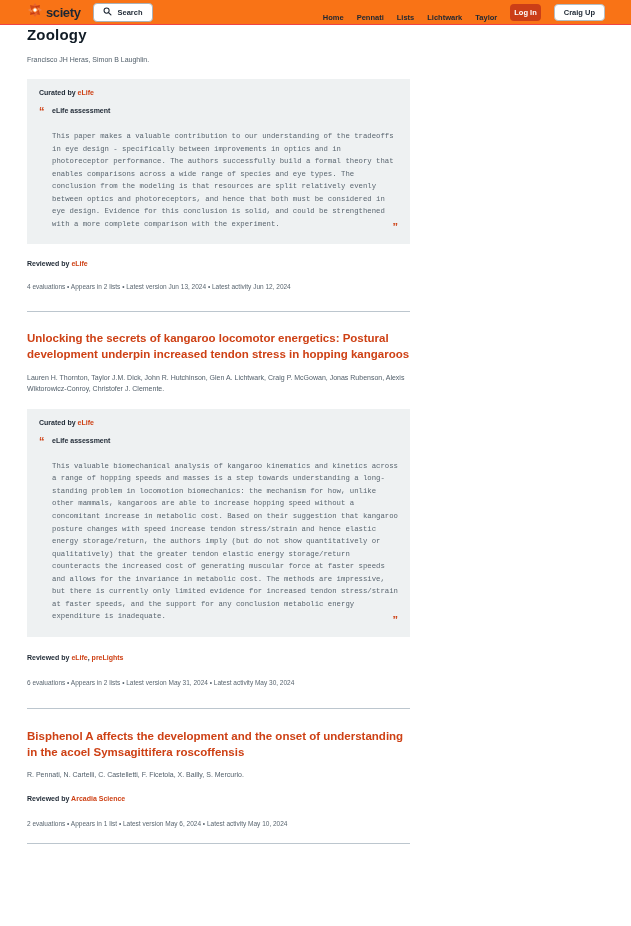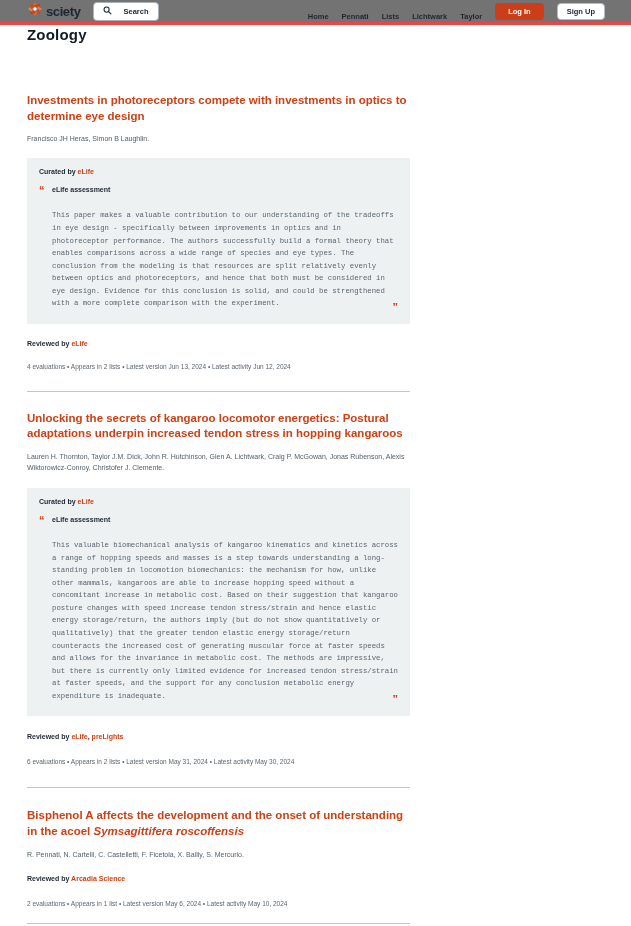--- a/index.html
+++ b/index.html
@@ -10,42 +10,42 @@
     color: #1d2733;
     overflow: hidden;
   }
   a { text-decoration: none; cursor: pointer; }
 
   
   header {
     display: flex; align-items: center;
     height: 25px;
     padding: 0 26px 0 27px;
-    border-bottom: 3px solid #ef4444;
-    background: #737373;
+    border-bottom: 1px solid #ef4444;
+    background: #f97316;
   }
   .logo { display: flex; align-items: center; gap: 3px; cursor: pointer; }
   .logo-text { font-size: 13px; font-weight: bold; color: #1d2733; letter-spacing: -0.4px; }
   .search-btn {
     margin-left: 13px;
-    display: inline-flex; align-items: center; gap: 11px;
+    display: inline-flex; align-items: center; gap: 5px;
     border: 1px solid #a9b2b9; border-radius: 4px;
     background: #fff;
     padding: 3px 9px;
     font-family: inherit;
     font-size: 7.5px; font-weight: bold; color: #1d2733;
     cursor: pointer;
   }
   nav { margin-left: auto; display: flex; align-items: center; gap: 13px; }
   .nav-link { font-size: 7.5px; font-weight: bold; color: #1d2733; margin-top: 11px; }
   .btn-login {
     display: inline-block;
     background: var(--button, #cb3e17); color: #ffffff;
     font-size: 7.5px; font-weight: bold;
-    padding: 4px 13px; border-radius: 4px;
+    padding: 4px 4px; border-radius: 4px;
   }
   .btn-signup {
     display: inline-block;
     background: #ffffff; color: #1d2733;
     border: 1px solid #b4bdc3;
     font-size: 7.5px; font-weight: bold;
     padding: 3px 9px; border-radius: 4px;
   }
 
   
@@ -54,21 +54,21 @@
     font-size: 15px; line-height: 20px;
     font-weight: bold; color: #111c26;
     letter-spacing: 0.2px;
   }
   .teaser { width: 383px; }
   .teaser h2 {
     font-size: 11.5px; line-height: 15.7px;
     font-weight: bold;
   }
   .teaser h2 a { color: var(--accent, #ce4115); }
-  .title-italic { font-style: italic; }
+  .title-italic { }
   .t1 h2 { margin-top: 48px; }
   .t2 h2 { margin-top: 19px; }
   .t3 h2 { margin-top: 20px; }
   .authors { margin-top: 9px; font-size: 7px; line-height: 11px; color: #53606b; }
 
   .curation {
     margin-top: 14px;
     background: var(--box_bg, #eef1f2);
     padding: 9px 12px 14px 12px;
   }
@@ -146,31 +146,28 @@
     <span>Search</span>
   </button>
 
   <nav>
     <a class="nav-link">Home</a>
     <a class="nav-link">Pennati</a>
     <a class="nav-link">Lists</a>
     <a class="nav-link">Lichtwark</a>
     <a class="nav-link">Taylor</a>
     <a class="btn-login">Log In</a>
-    <a class="btn-signup">Sign Up</a>
+    <a class="btn-signup">Craig Up</a>
   </nav>
 </header>
 
 <main>
   <h1>Zoology</h1>
 
   <article class="teaser t1">
-    <h2>
-      <a>Investments in photoreceptors compete with investments in optics to determine eye design</a>
-    </h2>
     <p class="authors">Francisco JH Heras, Simon B Laughlin.</p>
 
     <section class="curation">
       <p class="curated-line">
         <span>Curated by</span>
         <a>eLife</a>
       </p>
       <blockquote>
         <span class="quote-mark open-quote">“</span>
         <p class="assessment-heading">eLife assessment</p>
@@ -182,21 +179,21 @@
     <p class="reviewed">
       <span>Reviewed by</span>
       <a>eLife</a>
     </p>
     <p class="meta">4 evaluations • Appears in 2 lists • Latest version Jun 13, 2024 • Latest activity Jun 12, 2024</p>
     <hr class="divider">
   </article>
 
   <article class="teaser t2">
     <h2>
-      <a>Unlocking the secrets of kangaroo locomotor energetics: Postural adaptations underpin increased tendon stress in hopping kangaroos</a>
+      <a>Unlocking the secrets of kangaroo locomotor energetics: Postural development underpin increased tendon stress in hopping kangaroos</a>
     </h2>
     <p class="authors">Lauren H. Thornton, Taylor J.M. Dick, John R. Hutchinson, Glen A. Lichtwark, Craig P. McGowan, Jonas Rubenson, Alexis Wiktorowicz-Conroy, Christofer J. Clemente.</p>
 
     <section class="curation">
       <p class="curated-line">
         <span>Curated by</span>
         <a>eLife</a>
       </p>
       <blockquote>
         <span class="quote-mark open-quote">“</span>

